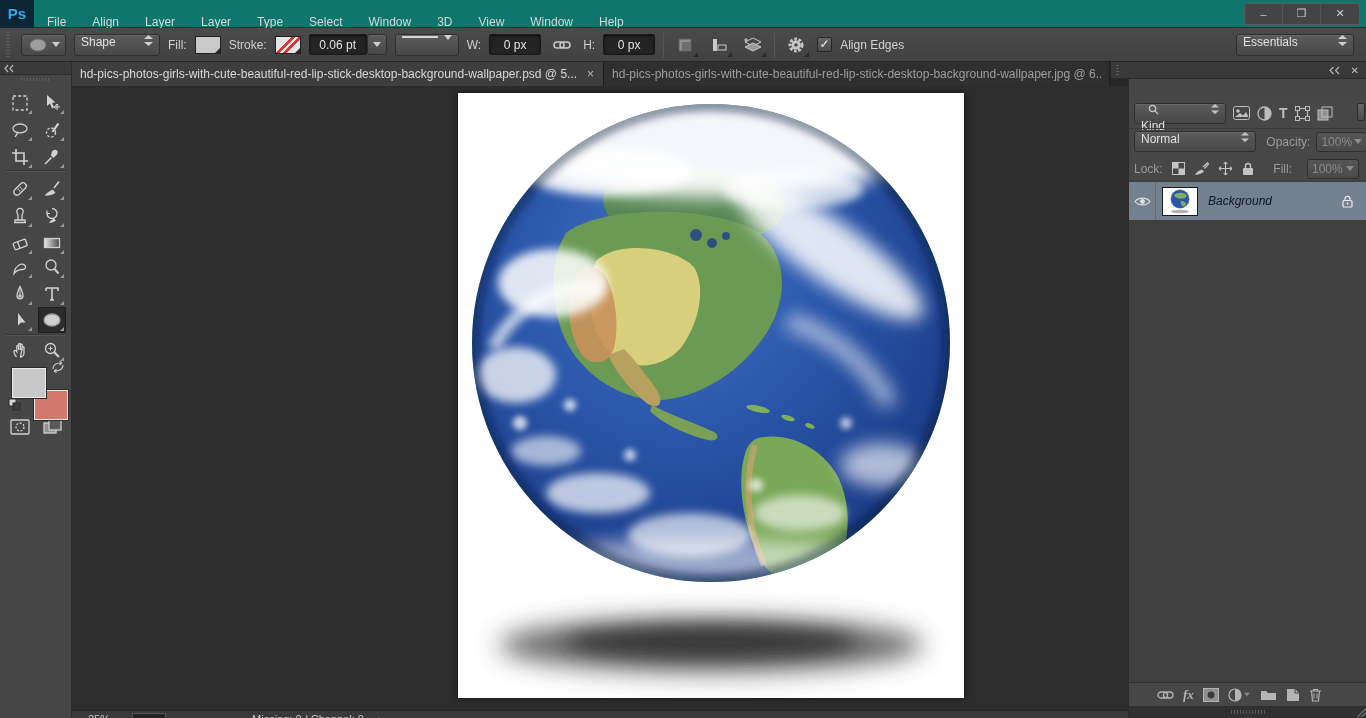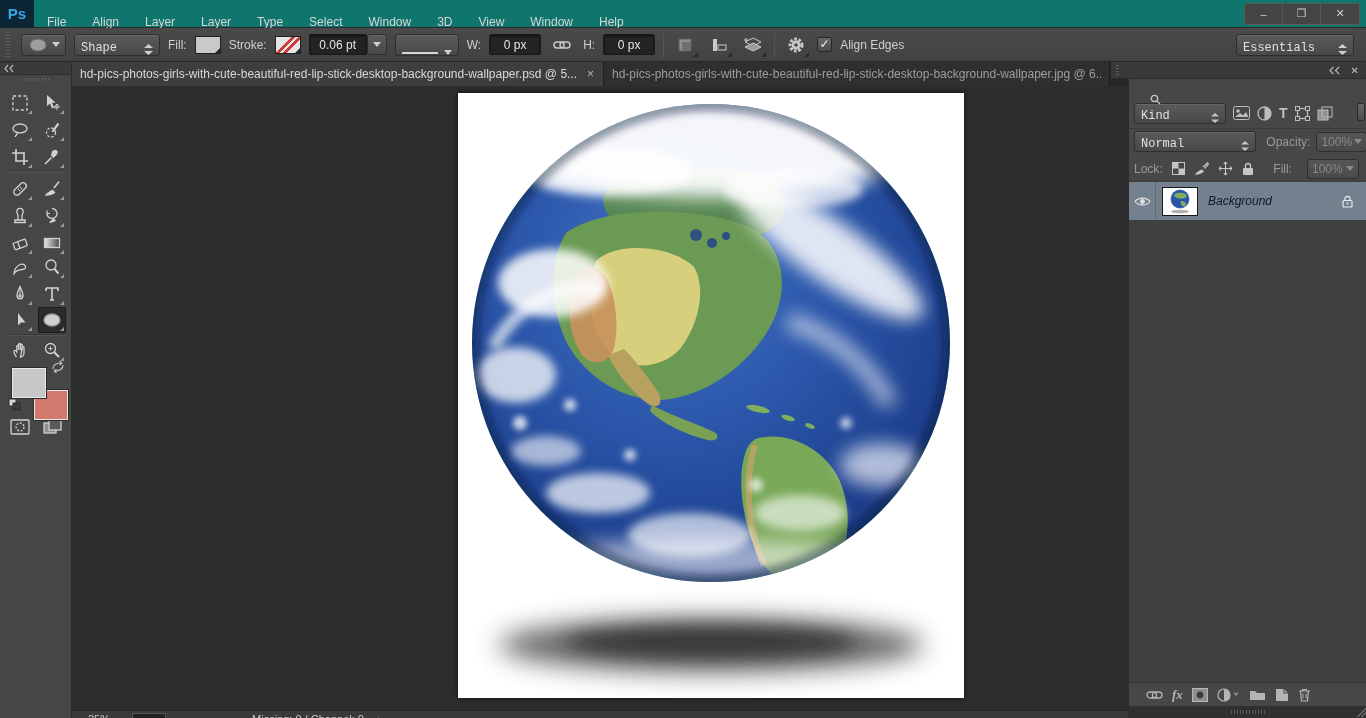--- a/index.html
+++ b/index.html
@@ -13,21 +13,21 @@
   .menu-item { padding:8px 13px; height:28px; line-height:28px; color:#d6d6d6; cursor:default; }
   .win-controls { margin-left:auto; margin-right:6px; display:flex; border:1px solid #5a5a5a; border-radius:3px; overflow:hidden; background:#444; }
   .win-btn { width:38px; height:20px; display:flex; align-items:center; justify-content:center; color:#ccc; font-size:11px; border-right:1px solid #555; }
   .win-btn:last-child { border-right:none; }
 
   
   .optionsbar { position:absolute; left:0; top:28px; width:1366px; height:34px; background:linear-gradient(#4a4a4a,#424242); border-bottom:1px solid #272727; display:flex; align-items:center; gap:8px; padding-left:4px; }
   .grip-v { width:7px; height:26px; background-image:repeating-linear-gradient(#5c5c5c 0 1px, transparent 1px 3px); background-size:4px 100%; background-repeat:no-repeat; background-position:center; margin-right:2px; }
   .tp-btn { display:flex; align-items:center; gap:3px; padding:2px 5px; border-radius:3px; }
   .raised { background:linear-gradient(#5b5b5b,#484848); border:1px solid #2e2e2e; border-radius:3px; box-shadow:inset 0 1px 0 rgba(255,255,255,.08); }
-  .dd { display:flex; align-items:flex-end; justify-content:space-between; height:22px; padding:0 6px; color:#e0e0e0;font-family:Liberation Mono, monospace; }
+  .dd { display:flex; align-items:flex-start; justify-content:space-between; height:22px; padding:0 6px; color:#e0e0e0; }
   .lbl { color:#cfcfcf; }
   .darkfield { background:#232323; border:1px solid #191919; box-shadow:inset 0 1px 2px rgba(0,0,0,.6); border-radius:2px; height:21px; color:#e3e3e3; display:flex; align-items:center; justify-content:center; }
   .swatch-fill { width:26px; height:18px; background:#c9c9c9; border:1px solid #1f1f1f; position:relative; }
   .swatch-stroke { width:26px; height:18px; border:1px solid #1f1f1f; position:relative;
       background:linear-gradient(135deg,#e6e6e6 38%, #cf3a3a 38%, #cf3a3a 48%, #e6e6e6 48%, #e6e6e6 56%, #cf3a3a 56%, #cf3a3a 66%, #e6e6e6 66%); }
   .mini-tri { position:absolute; right:0; bottom:0; width:0; height:0; border-left:5px solid transparent; border-bottom:5px solid #2a2a2a; }
   .tri-d { width:0; height:0; border-left:4px solid transparent; border-right:4px solid transparent; border-top:5px solid #cfcfcf; }
   .sep { width:1px; height:26px; background:#2e2e2e; border-right:1px solid #555; }
   .ob-icon { width:26px; height:24px; display:flex; align-items:center; justify-content:center; position:relative; }
   .checkbox { width:15px; height:15px; background:linear-gradient(#666,#4c4c4c); border:1px solid #262626; border-radius:2px; color:#f0f0f0; font-size:12px; line-height:13px; text-align:center; }
@@ -80,21 +80,21 @@
   .dis-field { background:linear-gradient(#555,#4a4a4a); border:1px solid #2e2e2e; border-radius:3px; color:#8a8a8a; height:20px; display:flex; align-items:center; justify-content:space-between; padding:0 4px; width:52px; }
   .dim { color:#9a9a9a; }
   .lock-row { position:absolute; left:0; top:58px; width:238px; height:26px; display:flex; align-items:center; gap:9px; padding-left:5px; border-bottom:1px solid #3b3b3b; }
   .lk { color:#c5c5c5; display:flex; align-items:center; }
   .layers-list { position:absolute; left:0; top:118px; width:238px; height:502px; background:#404040; }
   .layer-row { position:absolute; left:0; top:2px; width:238px; height:38px; background:#73808e; display:flex; align-items:center; }
   .eye-cell { width:27px; height:38px; display:flex; align-items:center; justify-content:center; border-right:1px solid #5f6b79; }
   .thumb { width:36px; height:29px; background:#fff; border:1px solid #191919; margin-left:6px; }
   .layer-name { margin-left:10px; font-style:italic; color:#0f172a; font-size:12px; }
   .layer-lock { margin-left:auto; margin-right:14px; }
-  .dock-bottom { position:absolute; left:0; top:620px; width:238px; height:24px; background:#474747; border-top:1px solid #333; display:flex; align-items:center; gap:9px; padding-left:17px; }
+  .dock-bottom { position:absolute; left:0; top:620px; width:238px; height:24px; background:#474747; border-top:1px solid #333; display:flex; align-items:center; gap:9px; padding-left:28px; }
   .bicon { color:#b5b5b5; display:flex; align-items:center; }
   .dock-footer { position:absolute; left:0; top:644px; width:238px; height:12px; background:#303030; }
   .dock-footer .hgrip { position:absolute; left:50%; top:4px; transform:translateX(-50%); width:34px; height:4px; background-image:repeating-linear-gradient(90deg,#5e5e5e 0 1px, transparent 1px 3px); }
   .corner-grip { position:absolute; right:1px; bottom:1px; width:11px; height:11px;
       background-image:repeating-linear-gradient(135deg,#6a6a6a 0 1px, transparent 1px 3px); clip-path:polygon(100% 0, 100% 100%, 0 100%); }
 
   svg.ic { display:block; }
 </style>
 </head>
 <body>

